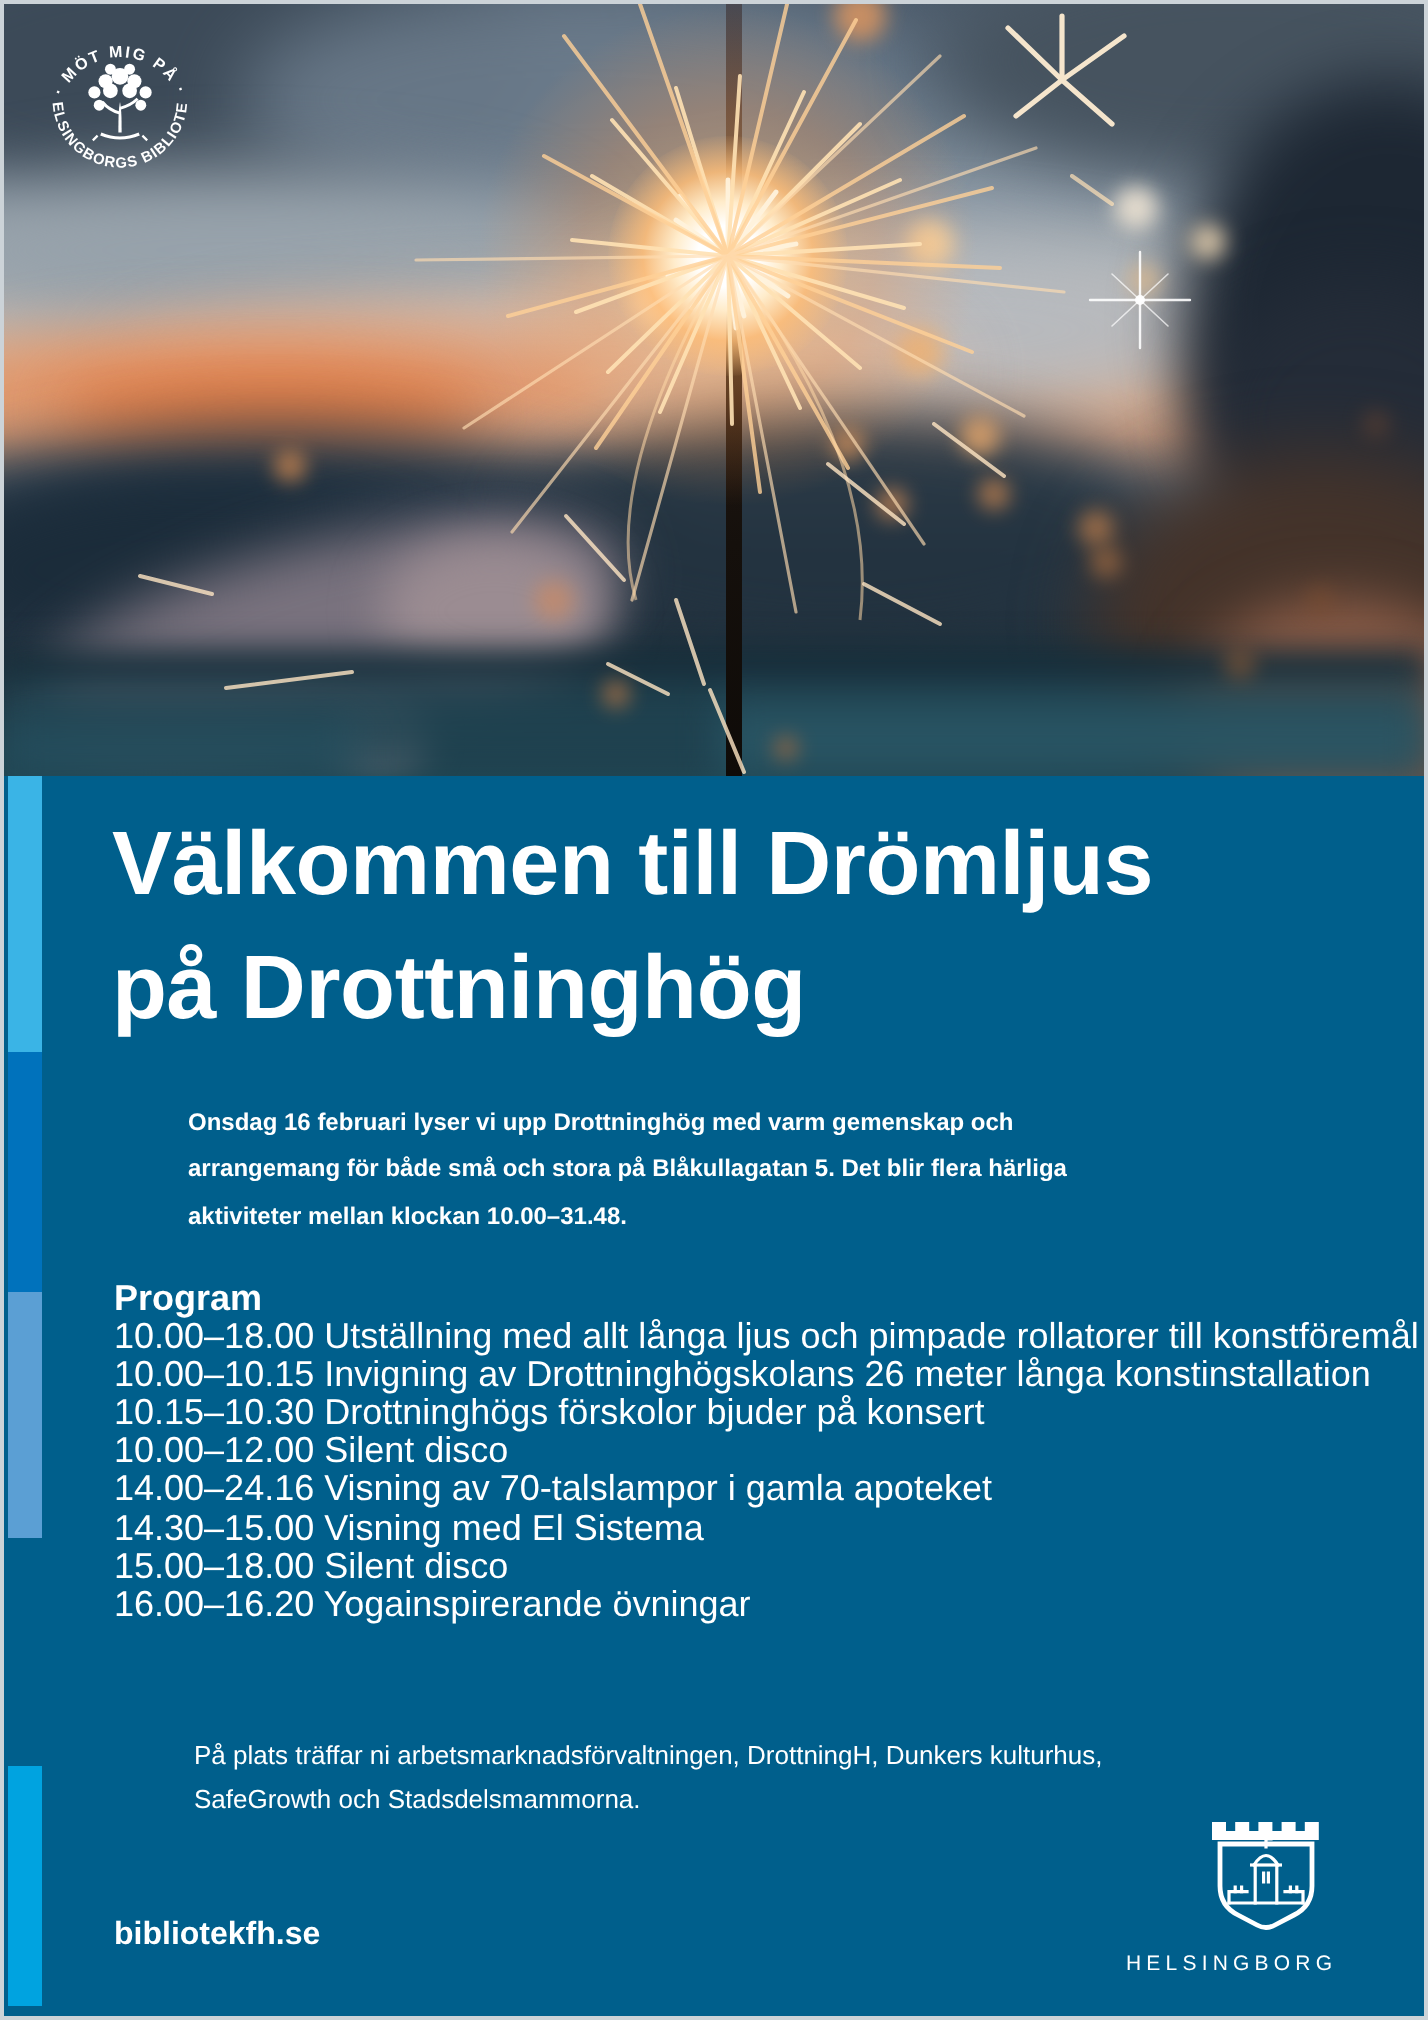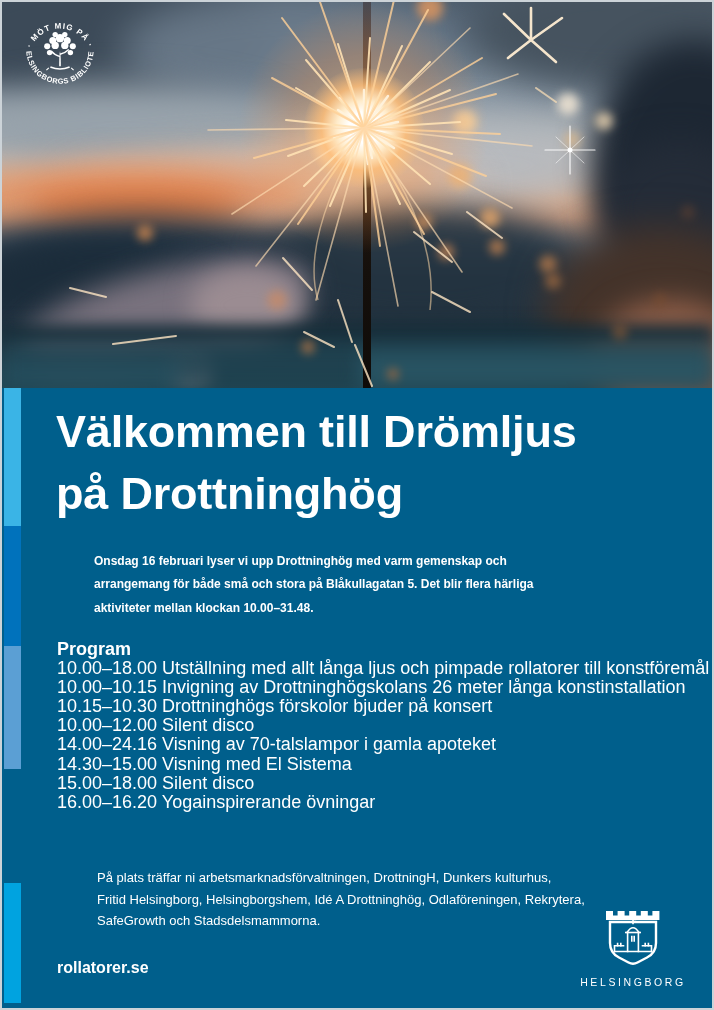--- a/index.html
+++ b/index.html
@@ -35,21 +35,21 @@
 
   
   .hero-title{position:absolute;left:56px;top:401px;font-size:45px;font-weight:700;
     line-height:62px;letter-spacing:-0.2px;white-space:nowrap;}
   .intro{position:absolute;left:68px;top:550px;font-size:12px;font-weight:700;
     line-height:23.4px;white-space:nowrap;margin-left:26px;}
   .program{position:absolute;left:57px;top:640px;font-size:18px;line-height:19.1px;white-space:nowrap;}
   .prog-head{font-weight:700;}
   .partners{position:absolute;left:57px;top:867px;font-size:13px;line-height:21.6px;white-space:nowrap;margin-left:40px;}
   .website{position:absolute;left:57px;top:959px;font-size:16px;font-weight:700;}
-  .emblem{position:absolute;left:563px;top:907px;width:140px;text-align:center;z-index:3;}
+  .emblem{position:absolute;left:563px;top:907px;width:140px;text-align:left;z-index:3;}
   .emblem svg{display:block;margin:0 auto;}
   .emblem-text{margin-top:3px;font-size:10.5px;letter-spacing:2.6px;font-weight:400;}
 </style>
 </head>
 <body>
 
 <div class="page" style="background: rgb(0, 95, 140);">
 
   <div class="photo">
     <i class="blob" style="left:-70px;top:-40px;width:340px;height:150px;background:#3c4a58;filter:blur(18px)"></i>
@@ -245,25 +245,24 @@
         <div class="prog-line"><span>10.00–12.00</span><span> Silent disco</span></div>
         <div class="prog-line"><span>14.00–24.16</span><span> Visning av 70-talslampor i gamla apoteket</span></div>
         <div class="prog-line"><span>14.30–15.00</span><span> Visning med El Sistema</span></div>
         <div class="prog-line"><span>15.00–18.00</span><span> Silent disco</span></div>
         <div class="prog-line"><span>16.00–16.20</span><span> Yogainspirerande övningar</span></div>
       </div>
   </div>
 
   <div class="partners">
     <div>På plats träffar ni arbetsmarknadsförvaltningen, DrottningH, Dunkers kulturhus,</div>
-    <div>Fritid Helsingborg, Helsingborgshem, Idé A Drottninghög, Odlaföreningen, Rekrytera,</div>
     <div>SafeGrowth och Stadsdelsmammorna.</div>
   </div>
 
-  <div class="website">rollatorer.se</div>
+  <div class="website">bibliotekfh.se</div>
 
   <div class="emblem">
     <svg width="64" height="66" viewBox="0 0 64 66" xmlns="http://www.w3.org/2000/svg">
       <path d="M5,13 V4 h7 v4.5 h4.6 V4 h7 v4.5 h4.6 V4 h7 v4.5 h4.6 V4 h7 v4.5 h4.6 V4 h7 v9 Z" fill="#fff"></path>
       <path d="M9,15 H55 V36 Q55,46 46,50.5 L36.5,55.5 Q32,58 27.5,55.5 L18,50.5 Q9,46 9,36 Z" stroke="#fff" stroke-width="2.4" fill="none"></path>
       <g stroke="#fff" stroke-width="1.6" fill="none" stroke-linecap="square">
         <path d="M26,25.5 Q32,16 38,25.5"></path>
         <path d="M24.8,25.5 H39.2"></path>
         <path d="M26.6,25.5 V44.5 M37.4,25.5 V44.5"></path>
         <path d="M30.8,29.5 v4.5 M33.2,29.5 v4.5"></path>

